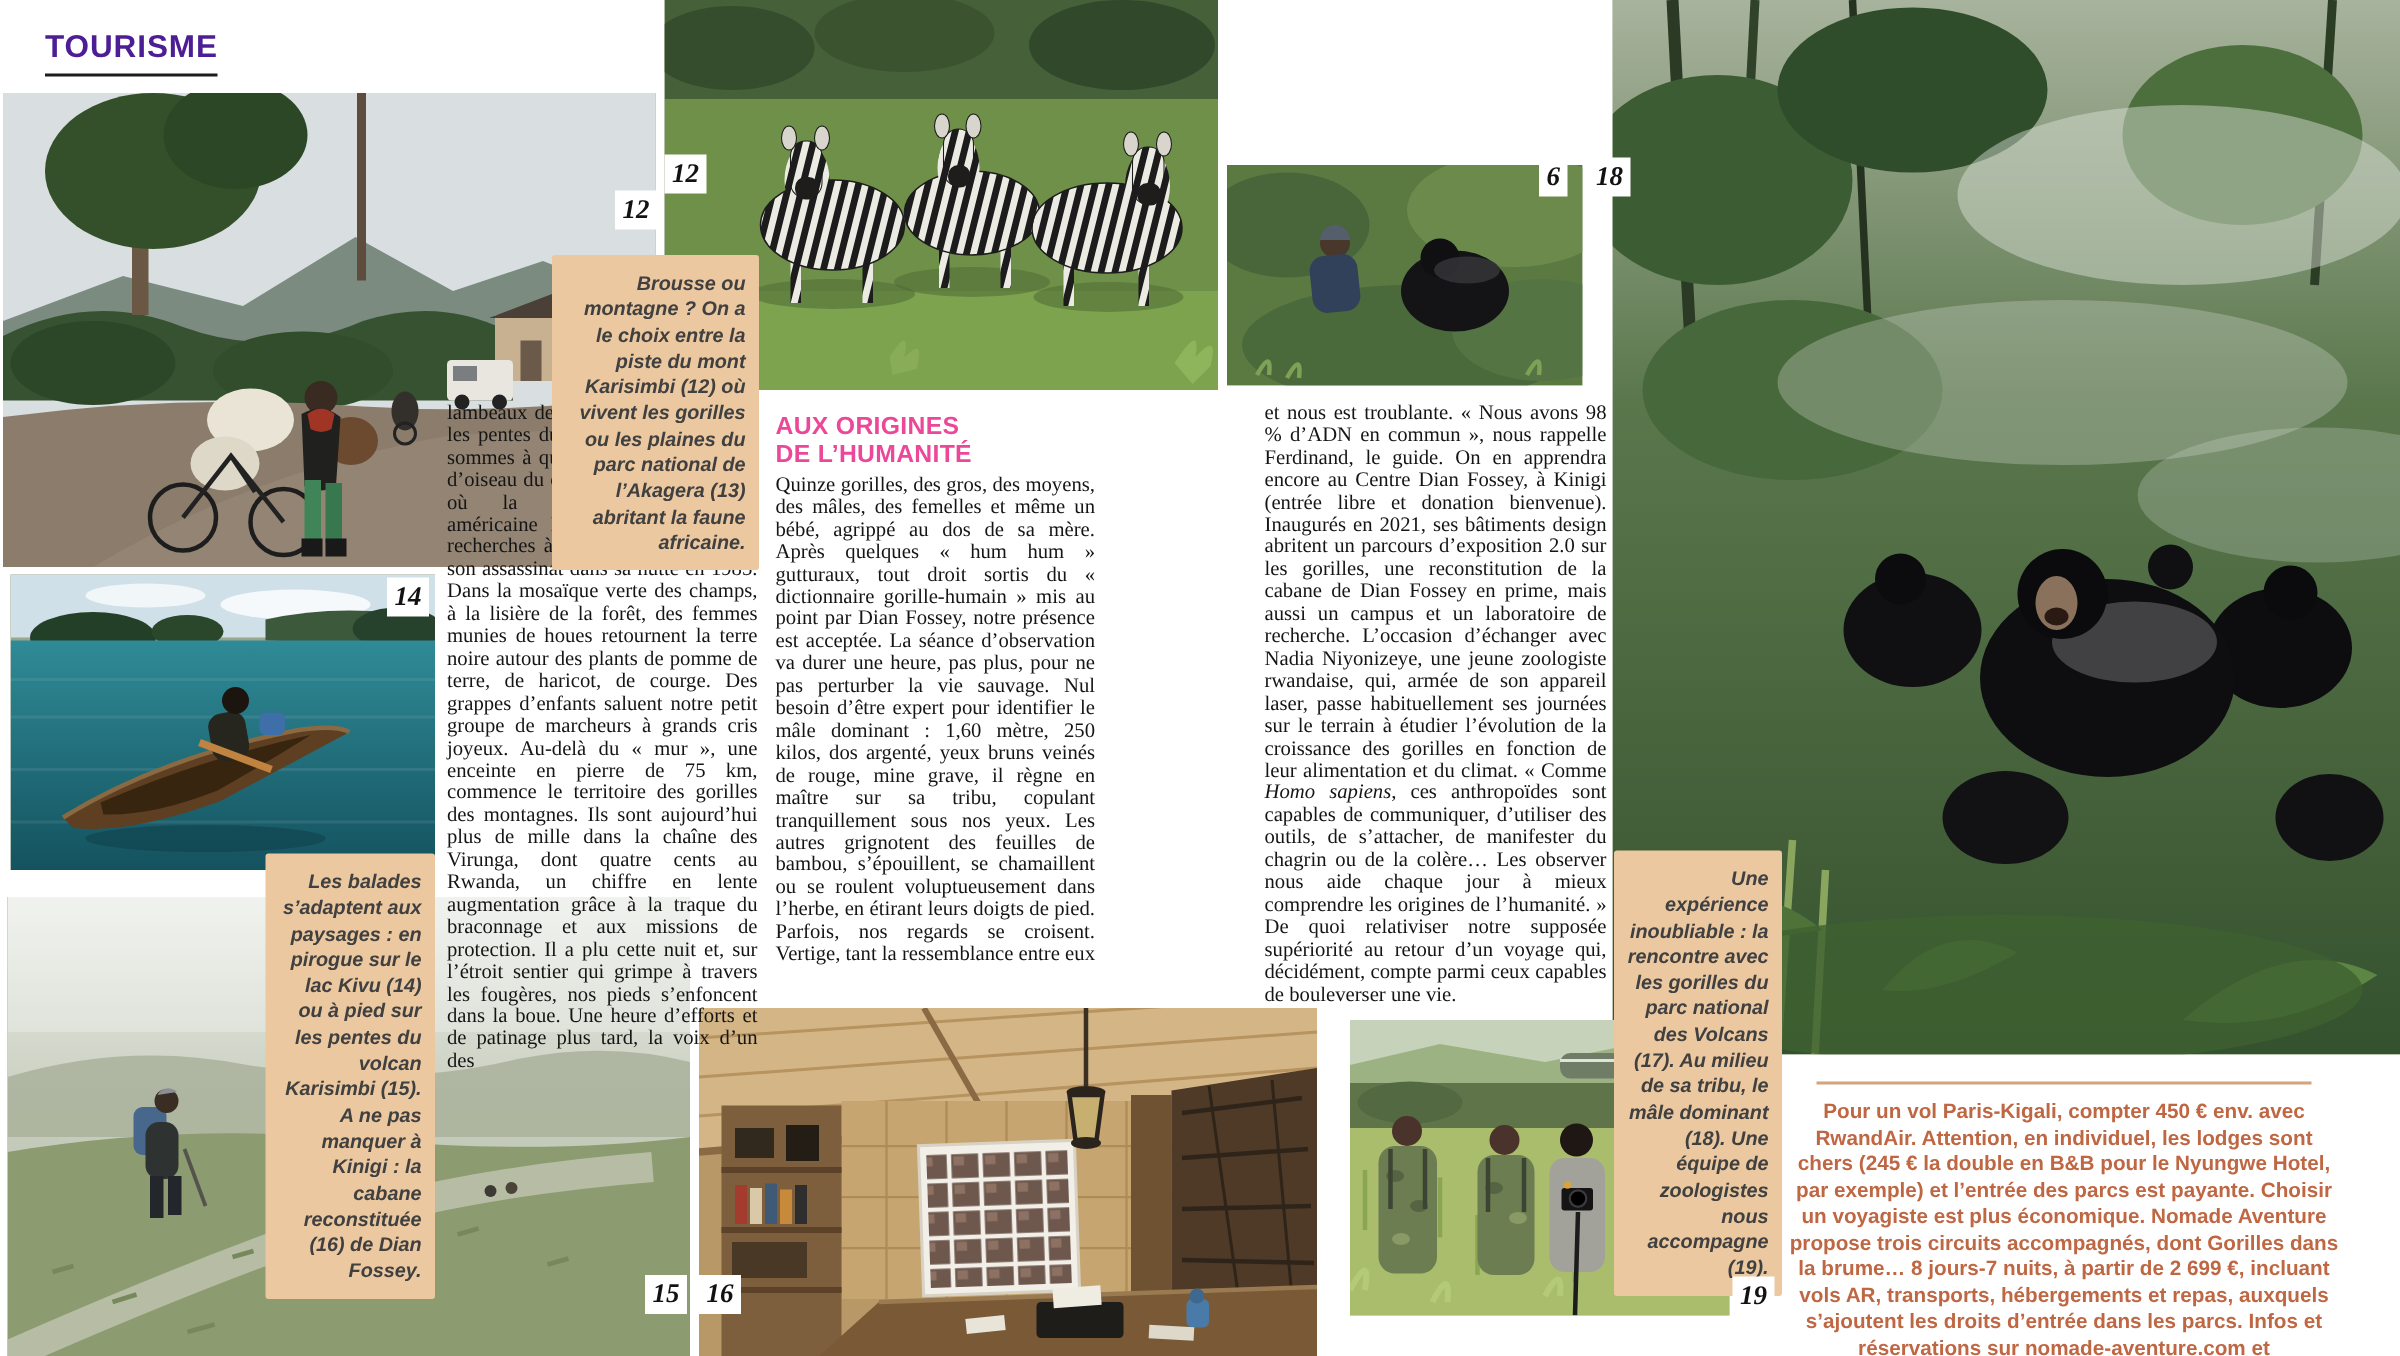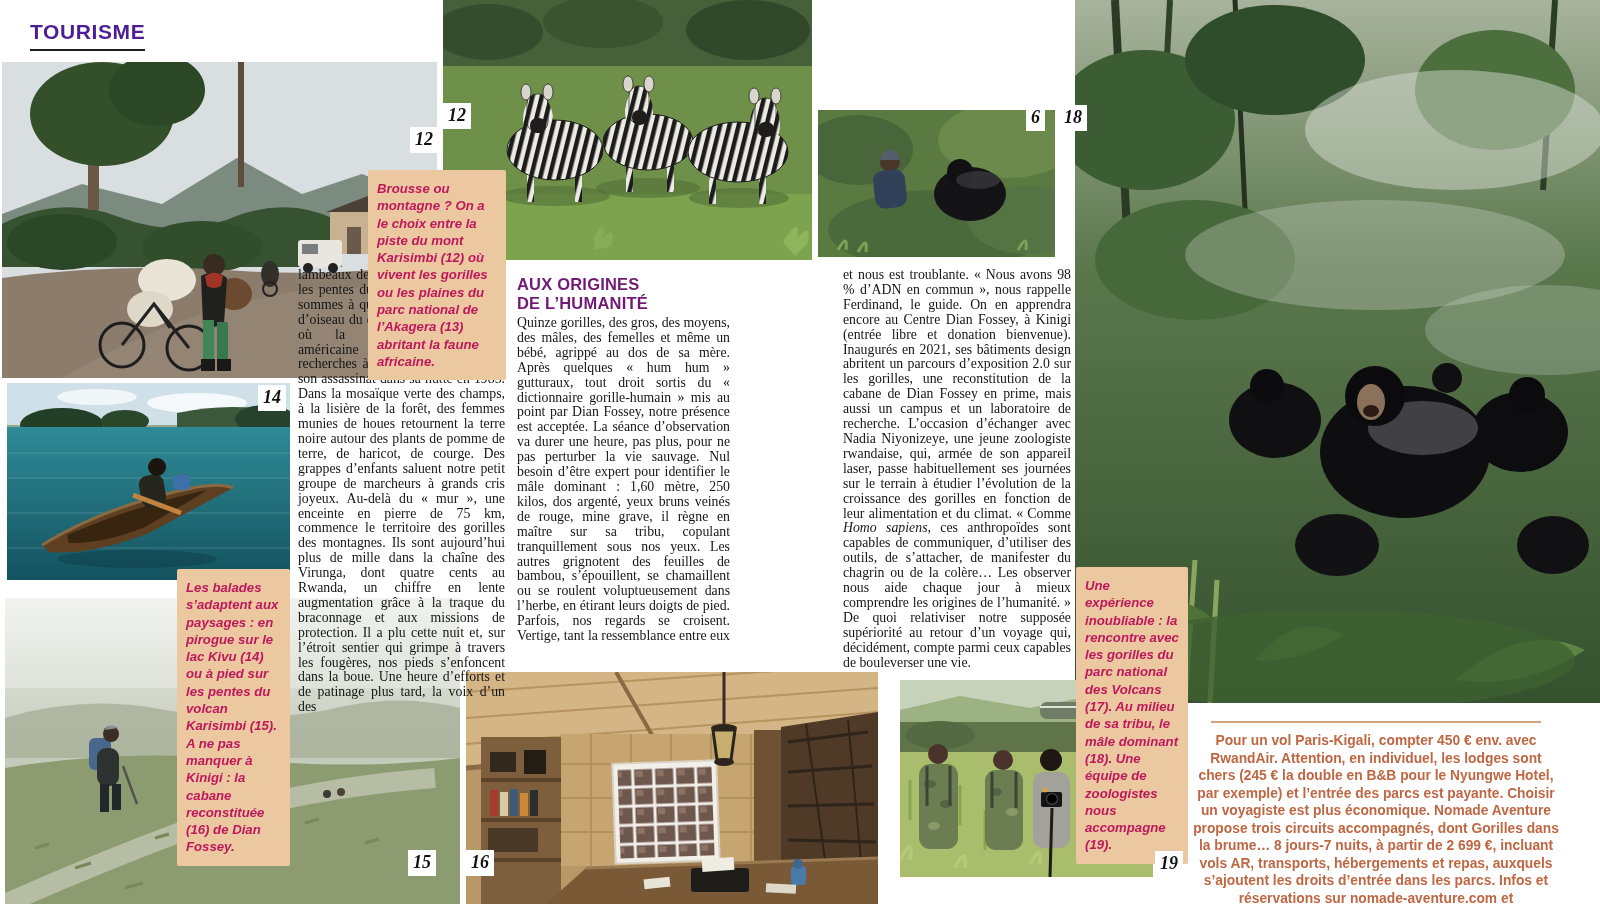--- a/index.html
+++ b/index.html
@@ -2,26 +2,26 @@
 <html><head>
 <meta charset="utf-8">
 <style>
   html,body{margin:0;padding:0;background:#ffffff;}
   #page{position:relative;width:1600px;height:904px;background:#fff;overflow:hidden;
         font-family:"Liberation Serif",serif;}
   .photo{position:absolute;overflow:hidden;z-index:1;background:#9aa78c;}
   .photo svg{display:block;width:100%;height:100%;}
   .num{position:absolute;z-index:6;background:#ffffff;color:#121212;
        font:italic 700 18px/23px "Liberation Serif",serif;padding:1px 5px 2px;}
-  .cap{position:absolute;z-index:5;background:#ebc8a0;color:#be185d;border-radius:2px;
-       font:italic 700 13.2px/17.3px "Liberation Sans",sans-serif;padding:10px 9px;}
+  .cap{position:absolute;z-index:5;background:#ebc8a0;color:#404040;border-radius:2px;
+       font:italic 700 13.2px/17.3px "Liberation Sans",sans-serif;padding:10px 9px;text-align:right;}
   .col{position:absolute;z-index:2;color:#151515;font:13.8px/14.9px "Liberation Serif",serif;
        text-align:justify;}
   .col p{margin:0;}
-  .subhead{font:700 16.5px/19px "Liberation Sans",sans-serif;color:#701a75;
+  .subhead{font:700 16.5px/19px "Liberation Sans",sans-serif;color:#ec4899;
            letter-spacing:.2px;margin:7px 0 3px;text-align:left;}
   #section-title{position:absolute;left:30px;top:20px;z-index:3;color:#4c1d95;
       font:700 21px "Liberation Sans",sans-serif;letter-spacing:.6px;
       border-bottom:2.5px solid #1d1d1d;padding-bottom:5px;}
   .gobox{position:absolute;left:1190px;top:714px;width:372px;z-index:3;text-align:center;}
   .gobox .gtitle{font:700 15.5px/20px "Liberation Sans",sans-serif;color:#b25d37;letter-spacing:.4px;}
   .gobox .grule{border:none;border-top:2px solid #d4a27b;width:330px;margin:7px auto 9px;}
   .gobox .gbody{font:700 13.8px/17.5px "Liberation Sans",sans-serif;color:#bf6743;}
   em.sp{font-style:italic;margin-top:13px;}
 </style>
@@ -334,21 +334,21 @@
           <ellipse cx="220" cy="136" rx="6" ry="4" fill="#8a9a66"></ellipse>
     <path d="M200,94 v36 M224,94 v36" stroke="#3c4433" stroke-width="3"></path>
   </g>
   <path d="M0,180 q14,-26 10,0 M55,188 q12,-24 10,0 M130,184 q12,-22 10,0 M235,182 q12,-24 10,0" stroke="#b5ca78" stroke-width="4" fill="none"></path>
 </svg>
 </div>
 
 <div class="num" style="left:410px;top:103px;margin-top:24px;">12</div>
 <div class="num" style="left:443px;top:103px;">12</div>
 <div class="num" style="left:258px;top:385px;">14</div>
-<div class="num" style="left:408px;top:850px;">15</div>
+<div class="num" style="left:430px;top:850px;">15</div>
 <div class="num" style="left:466px;top:850px;">16</div>
 <div class="num" style="left:1026px;top:105px;">6</div>
 <div class="num" style="left:1059px;top:105px;">18</div>
 <div class="num" style="left:1155px;top:851px;">19</div>
 
 <div class="cap" style="left:1076px;top:567px;width:94px;">Une expérience inoubliable : la rencontre avec les gorilles du parc national des Volcans (17). Au milieu de sa tribu, le mâle dominant (18). Une équipe de zoologistes nous accompagne (19).</div>
 
 <div class="col" style="left:298px;top:268px;width:207px;">
   <p>lambeaux de brume s’effilochent sur les pentes du mont Karisimbi. Nous sommes à quelques kilomètres à vol d’oiseau du campement de Karisoke, où la célèbre primatologue américaine Dian Fossey mena ses recherches à partir de 1967, jusqu’à son assassinat dans sa hutte en 1985. Dans la mosaïque verte des champs, à la lisière de la forêt, des femmes munies de houes retournent la terre noire autour des plants de pomme de terre, de haricot, de courge. Des grappes d’enfants saluent notre petit groupe de marcheurs à grands cris joyeux. Au-delà du « mur », une enceinte en pierre de 75 km, commence le territoire des gorilles des montagnes. Ils sont aujourd’hui plus de mille dans la chaîne des Virunga, dont quatre cents au Rwanda, un chiffre en lente augmentation grâce à la traque du braconnage et aux missions de protection. Il a plu cette nuit et, sur l’étroit sentier qui grimpe à travers les fougères, nos pieds s’enfoncent dans la boue. Une heure d’efforts et de patinage plus tard, la voix d’un des</p>
 </div>

